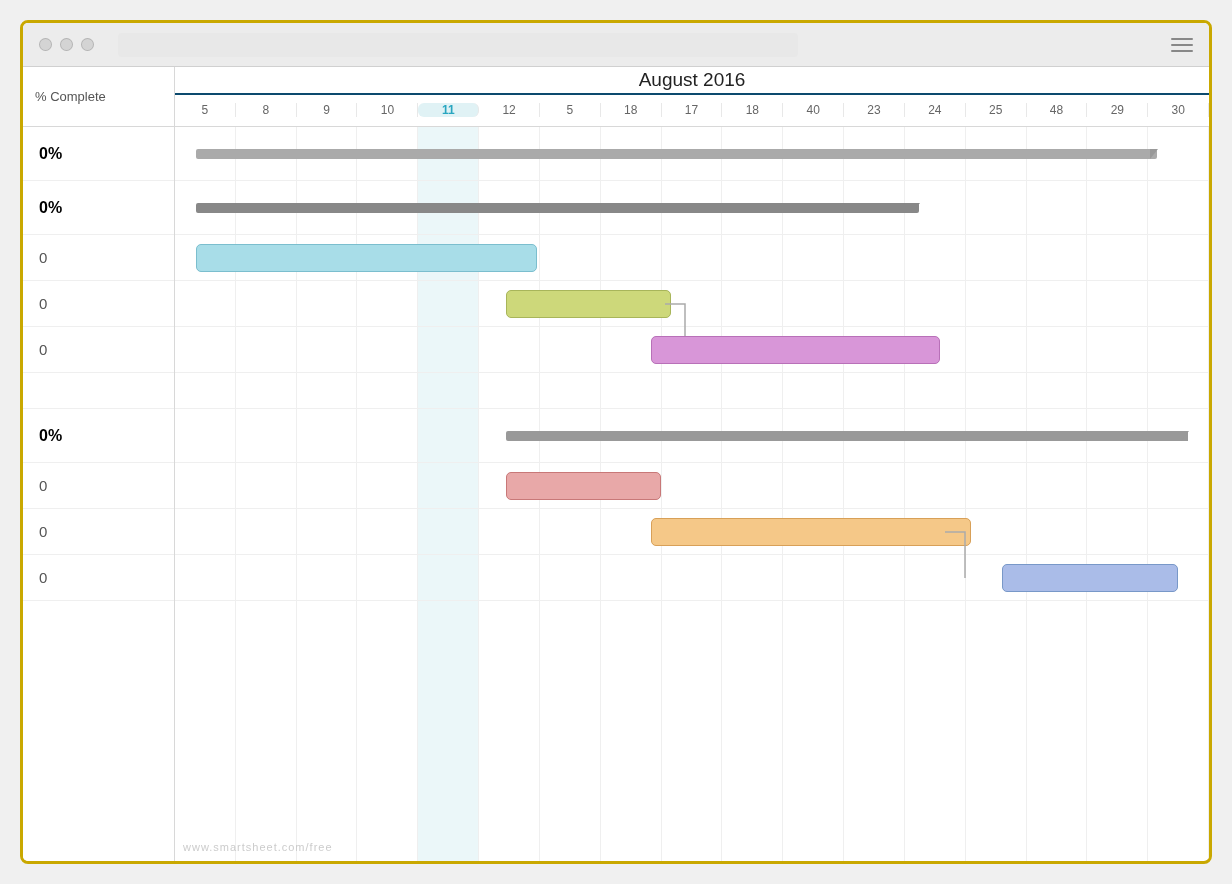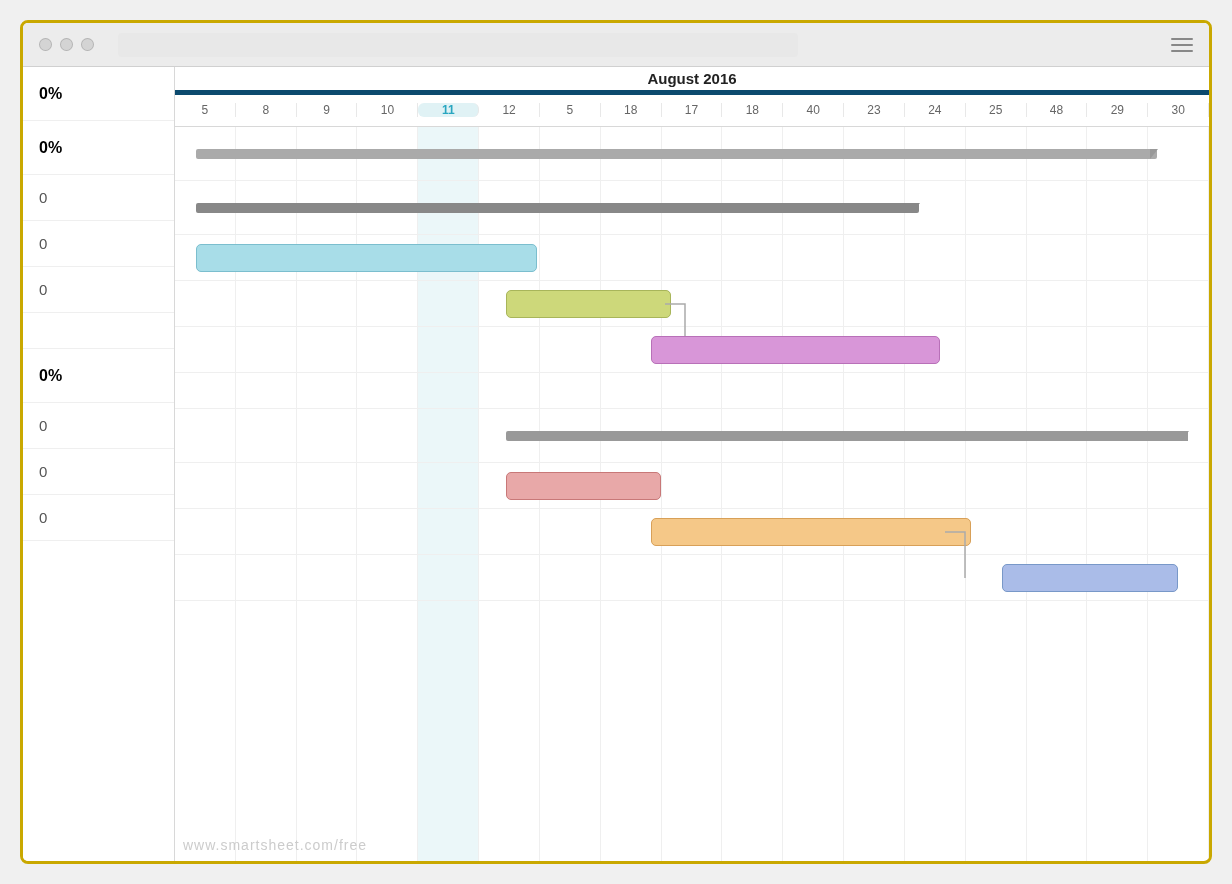--- a/index.html
+++ b/index.html
@@ -116,24 +116,24 @@
       border-bottom: 1px solid #d8d8d8;
       display: flex;
       flex-direction: column;
       flex-shrink: 0;
     }
     .month-label {
       height: 28px;
       display: flex;
       align-items: center;
       justify-content: center;
-      font-weight: 700;
-      font-size: 15px;
+      font-weight: 400;
+      font-size: 19px;
       color: #222;
-      border-bottom: 5px solid #0c4a6e;
+      border-bottom: 2px solid #0c4a6e;
     }
     .day-labels {
       height: 32px;
       display: flex;
       align-items: center;
       position: relative;
     }
     .day-col-header {
       flex: 1;
       text-align: center;
@@ -182,21 +182,21 @@
       position: relative;
       width: 100%;
       height: 100%;
       display: flex;
       align-items: center;
     }
     .watermark {
       position: absolute;
       bottom: 8px;
       left: 8px;
-      font-size: 14px;
+      font-size: 11px;
       color: #ccc;
       letter-spacing: 1px;
     }
   </style>
 </head>
 <body>
 
 <div class="window">
 
   <div class="titlebar">
@@ -209,20 +209,23 @@
     <div class="hamburger">
       <div class="hamburger-line"></div>
       <div class="hamburger-line"></div>
       <div class="hamburger-line"></div>
     </div>
   </div>
 
   <div class="gantt-container">
 
     <div class="left-panel">
+      <div class="left-header">
+        <span>% Complete</span>
+      </div>
       <div class="left-rows">
 
         <div class="left-row bold-row" style="height:54px;">
             <span>0%</span>
           </div>
         <div class="left-row bold-row" style="height:54px;">
             <span>0%</span>
           </div>
         <div class="left-row normal-row" style="height:46px;">
             <span>0</span>

